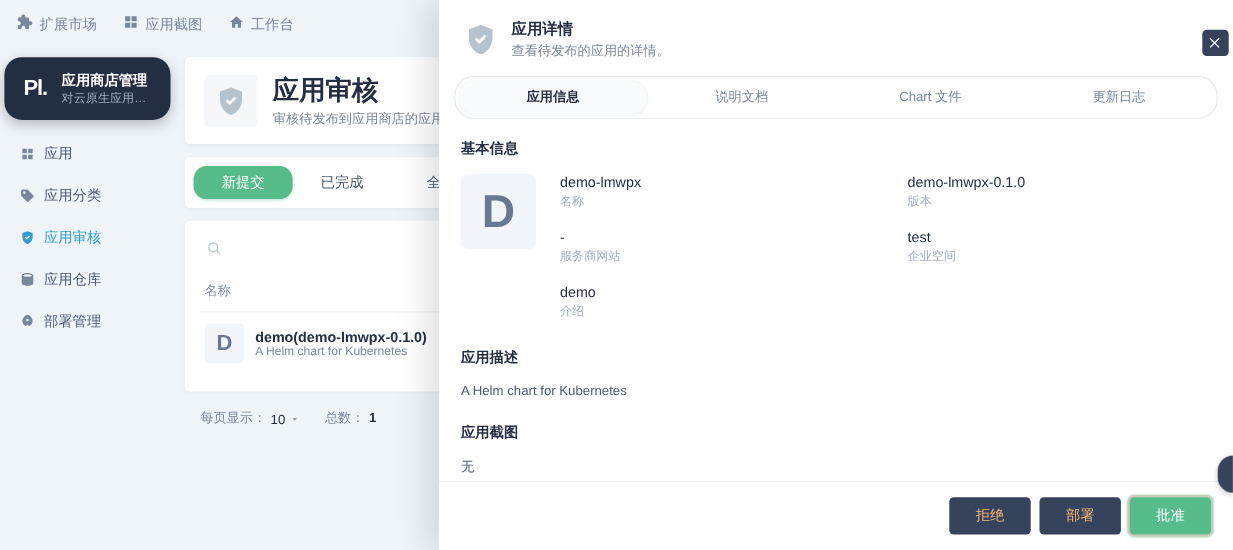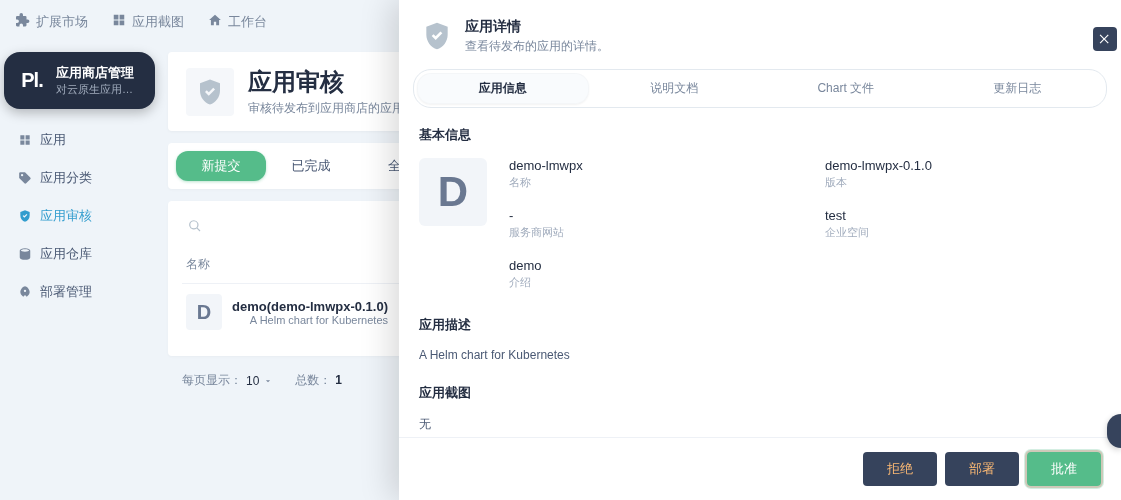--- a/index.html
+++ b/index.html
@@ -40,21 +40,21 @@
 
     .list-card { background: #fff; border-radius: 4px; padding: 12px 14px 16px; box-shadow: 0 1px 3px rgba(0,0,0,0.03); }
     .search-row { position: relative; margin-bottom: 10px; }
     .search-icon { position:absolute; left:6px; top:6px; width:14px; height:14px; fill:#b6c2cd; }
     .search-input { width: 100%; border: none; border-bottom: 1px solid transparent; padding: 4px 4px 4px 24px; font-size: 12px; color:#4a5974; outline:none; }
     .table-header { display: flex; padding: 10px 4px; color: #79879c; font-size: 12px; }
     .col-name { flex: 1; }
     .row { display: flex; align-items: center; padding: 10px 4px; border-top: 1px solid #eef1f6; }
     .row-icon { width: 36px; height: 36px; border-radius: 4px; background: #f2f5f9; display:flex; align-items:center; justify-content:center; margin-right: 10px; flex-shrink:0; }
     .row-icon-text { font-weight: 700; font-size: 20px; color:#6a7891; }
-    .row-texts { display:flex; flex-direction:column;align-items:flex-end; }
+    .row-texts { display:flex; flex-direction:column; }
     .row-title { font-weight: 600; color:#242e42; }
     .row-sub { font-size: 11px; color:#79879c; }
     .pagination { display:flex; align-items:center; justify-content:flex-start; padding: 16px 14px 0; font-size: 12px; color:#79879c; }
     .page-size { display:inline-flex; align-items:center; margin-right: 22px; }
     .page-size-val { color:#242e42; font-weight:500; margin-left: 4px; margin-right:4px; }
     .chev { width:10px; height:10px; fill:#79879c; }
     .total { }
     .total-val { color:#242e42; font-weight:600; margin-left:4px; }
 
     

